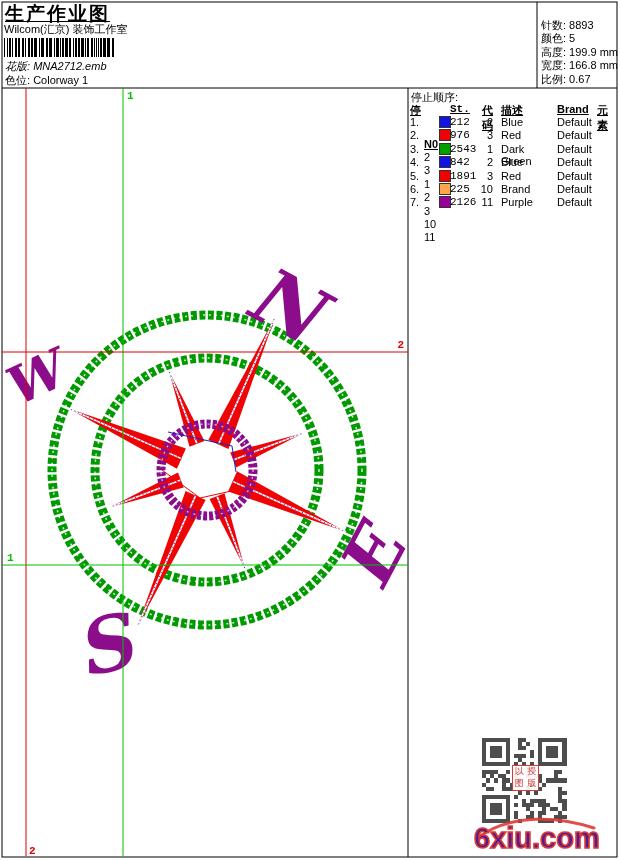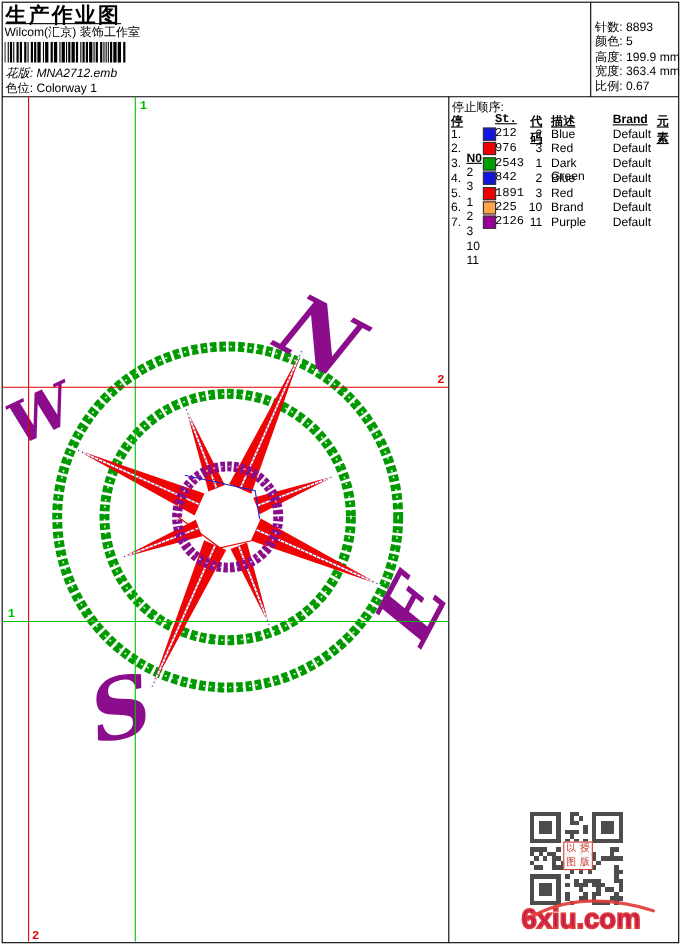--- a/index.html
+++ b/index.html
@@ -20,22 +20,22 @@
   .c-swatch{left:439px;width:10px;height:10px;top:1px;border:1px solid #333;}
   .c-st{left:450px;width:26px;font-family:Liberation Mono, monospace;}
   .c-code{left:479px;width:14px;text-align:right;}
   .c-desc{left:501px;width:55px;}
   .c-brand{left:557px;width:40px;}
   .c-elem{left:597px;width:20px;}
   .qr-wrap{left:480px;top:738px;width:88px;height:85px;}
   .stamp{left:512px;top:765px;width:25px;height:24px;background:rgba(255,255,255,.92);
          border:1px solid #d43c35;display:grid;grid-template-columns:1fr 1fr;grid-template-rows:1fr 1fr;}
   .stamp span{font-size:9px;line-height:11px;color:#d43c35;text-align:center;overflow:hidden;}
-  .wm{left:474px;top:822px;width:130px;font-size:25px;font-weight:bold;letter-spacing:0px;
-      color:#be185d;-webkit-text-stroke:1.6px #e03a35;text-shadow:0 0 1px #e03a35;}
+  .wm{left:474px;top:822px;width:130px;font-size:29px;font-weight:bold;letter-spacing:0px;
+      color:#4c1d95;-webkit-text-stroke:1.6px #e03a35;text-shadow:0 0 1px #e03a35;}
   svg{display:block;}
 </style>
 </head>
 <body>
 
 <div class="page">
 
   <svg id="design-svg" class="abs" style="left:0;top:0;" width="620" height="860" viewBox="0 0 620 860">
       <rect x="2" y="2" width="615" height="855" fill="none" stroke="#000" stroke-width="1"></rect>
       <line x1="2" y1="88" x2="617" y2="88" stroke="#000" stroke-width="1"></line>
@@ -137,21 +137,21 @@
   </div>
   <div class="abs kvline" style="left:5px;top:73px;">
     <span>色位:</span>
     <span>Colorway 1</span>
   </div>
 
   <div class="abs info-panel" id="info-panel">
       <div class="info-row">针数: 8893</div>
       <div class="info-row">颜色: 5</div>
       <div class="info-row">高度: 199.9 mm</div>
-      <div class="info-row">宽度: 363.4 mm</div>
+      <div class="info-row">宽度: 166.8 mm</div>
       <div class="info-row">比例: 0.67</div>
     </div>
 
   <div class="abs tbl-title">停止顺序:</div>
   <div class="tbl-head" id="tbl-head">
       <span class="c-stop">停</span>
       <span class="c-needle">N0</span>
       <span class="c-st">St.</span>
       <span class="c-code">代码</span>
       <span class="c-desc">描述</span>

